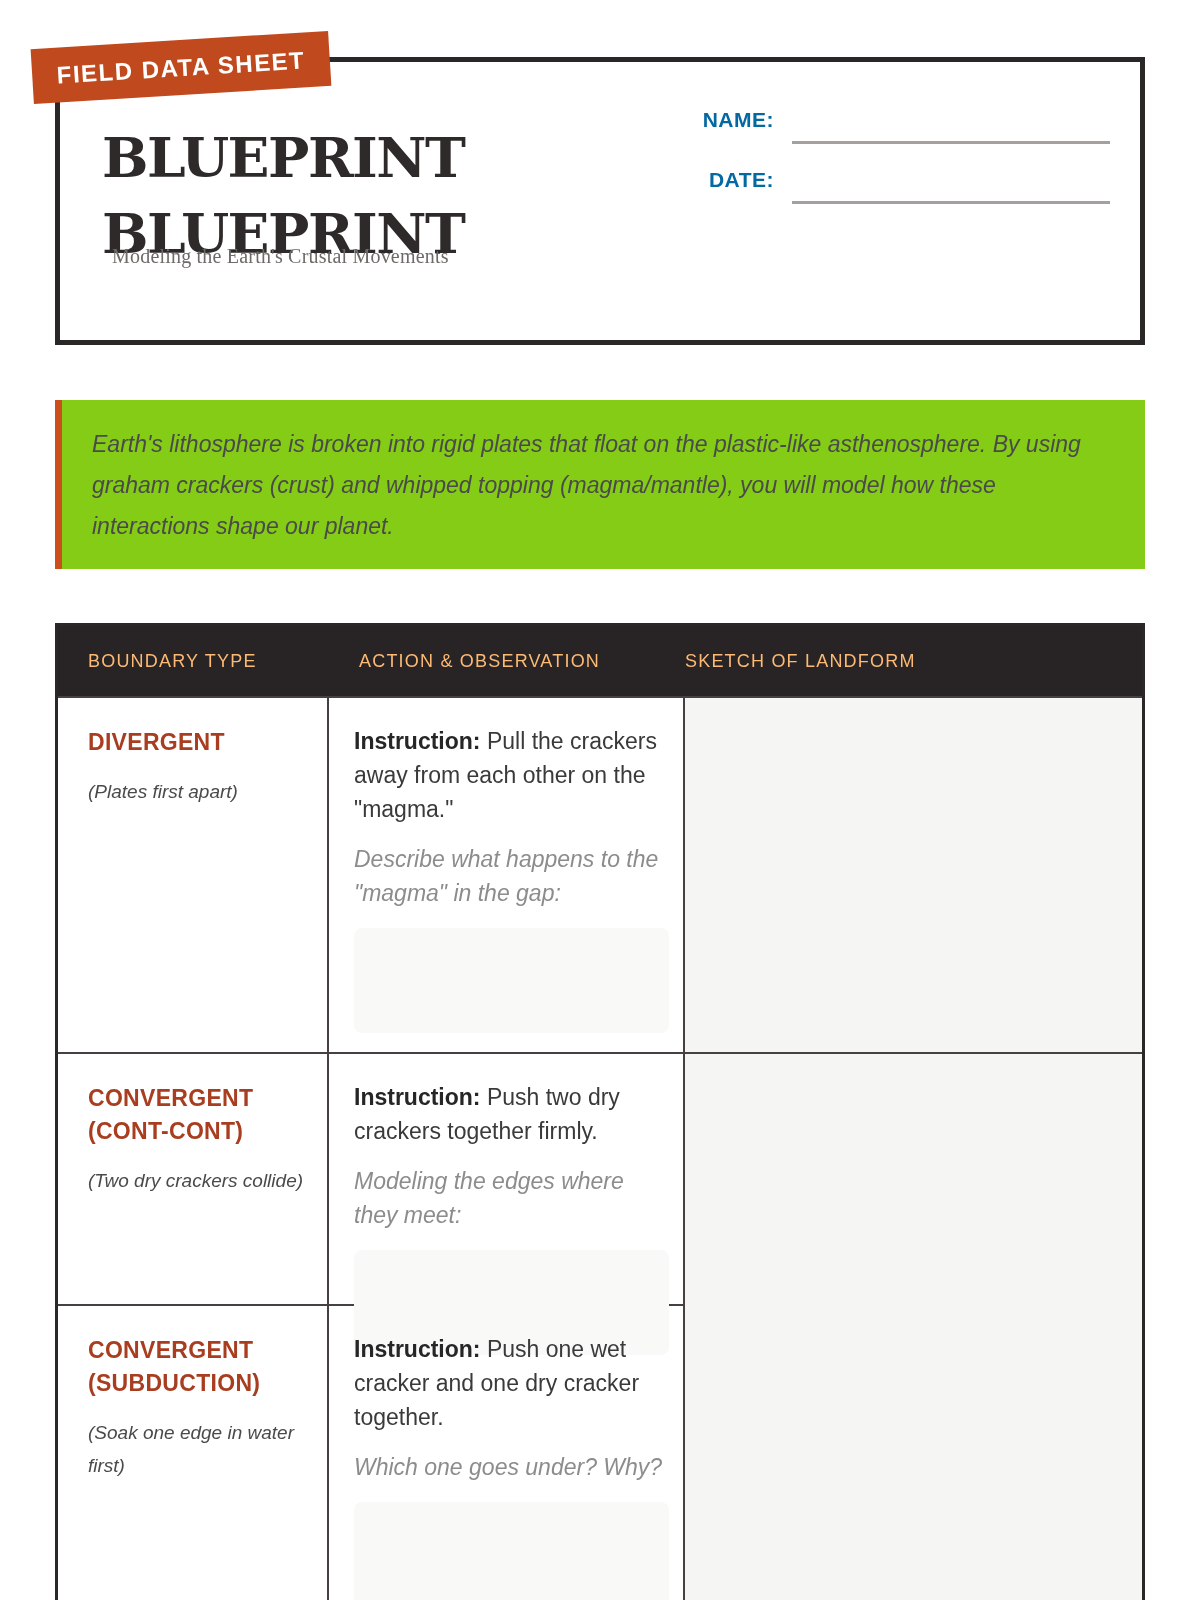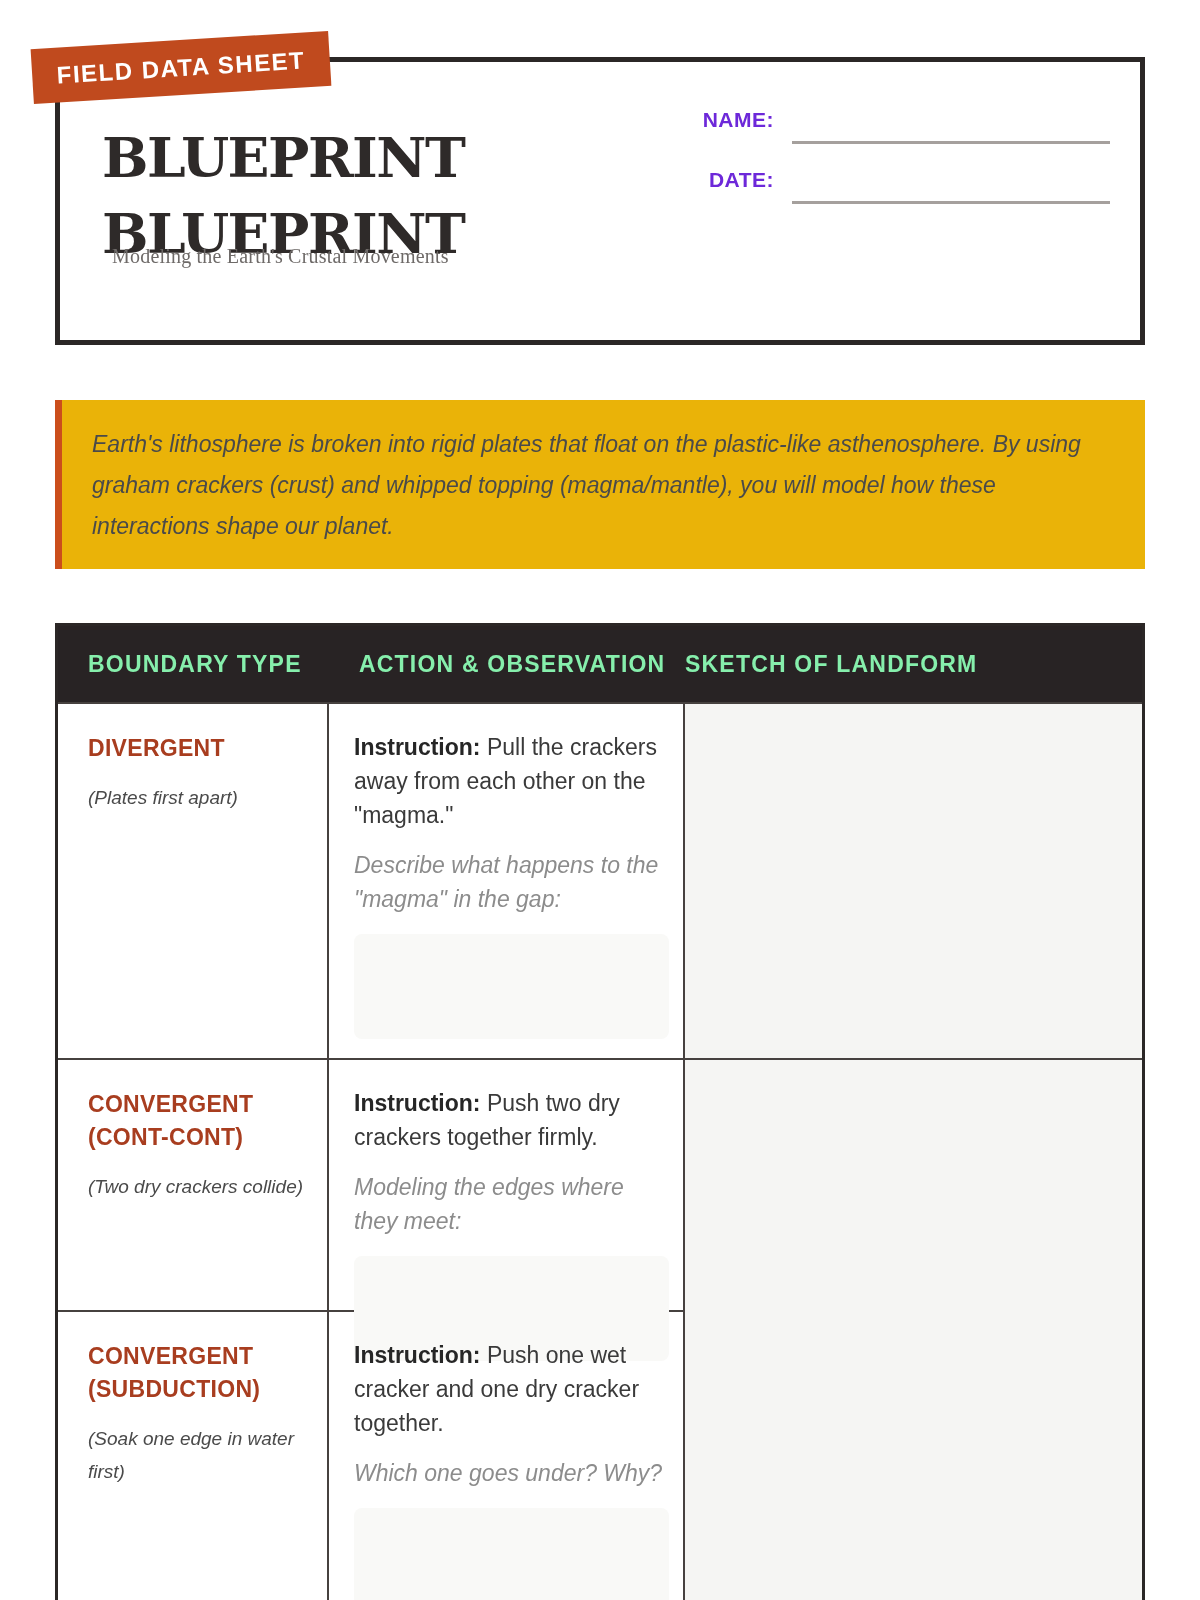--- a/index.html
+++ b/index.html
@@ -36,44 +36,44 @@
     color: #2e2a29;
   }
   .subtitle {
     position: absolute; left: 44px; top: 175px; margin: 8px;
     font-size: 20px; color: #6e6a68; letter-spacing: 0.2px; font-family: Liberation Serif, serif;
   }
   .fields { position: absolute; top: 46px; right: 30px; }
   .field-row { display: flex; align-items: flex-end; margin-bottom: 24px; }
   .field-label {
     width: 80px; text-align: right; margin-right: 18px; margin-bottom: 12px;
-    font-size: 21px; font-weight: bold; color: #6d28d9; letter-spacing: 0.5px;
+    font-size: 21px; font-weight: bold; color: #0369a1; letter-spacing: 0.5px;
   }
   .field-line {
     width: 318px; height: 3px; background: #a5a09d; margin-bottom: 0;
   }
 
   
   .intro {
-    margin-top: 55px; background: #eab308; border-left: 7px solid #cb4e1c;
+    margin-top: 55px; background: #84cc16; border-left: 7px solid #cb4e1c;
     padding: 24px 40px 22px 30px;
   }
   .intro p {
     margin: 0; font-style: italic; font-size: 23px; line-height: 41px;
     color: #4a4a4a;
   }
 
   
   .data-table { margin-top: 54px; border: 3px solid #2b2726; }
   .thead {
     display: grid; grid-template-columns: 271px 356px 457px;
     background: #282324;
   }
   .th {
-    color: #86efac; font-weight: bold; font-size: 23px; letter-spacing: 1.2px;
+    color: #fdba74; font-weight: normal; font-size: 18px; letter-spacing: 1.2px;
     padding: 25px 0 24px 30px; white-space: nowrap;
   }
   .th.center { padding-left: 0; }
 
   .trow {
     display: grid; grid-template-columns: 271px 356px 457px;
     border-top: 2px solid #46413f; background: #ffffff;
   }
   .trow.r0 { height: 356px; }
   .trow.r1 { height: 252px; }

